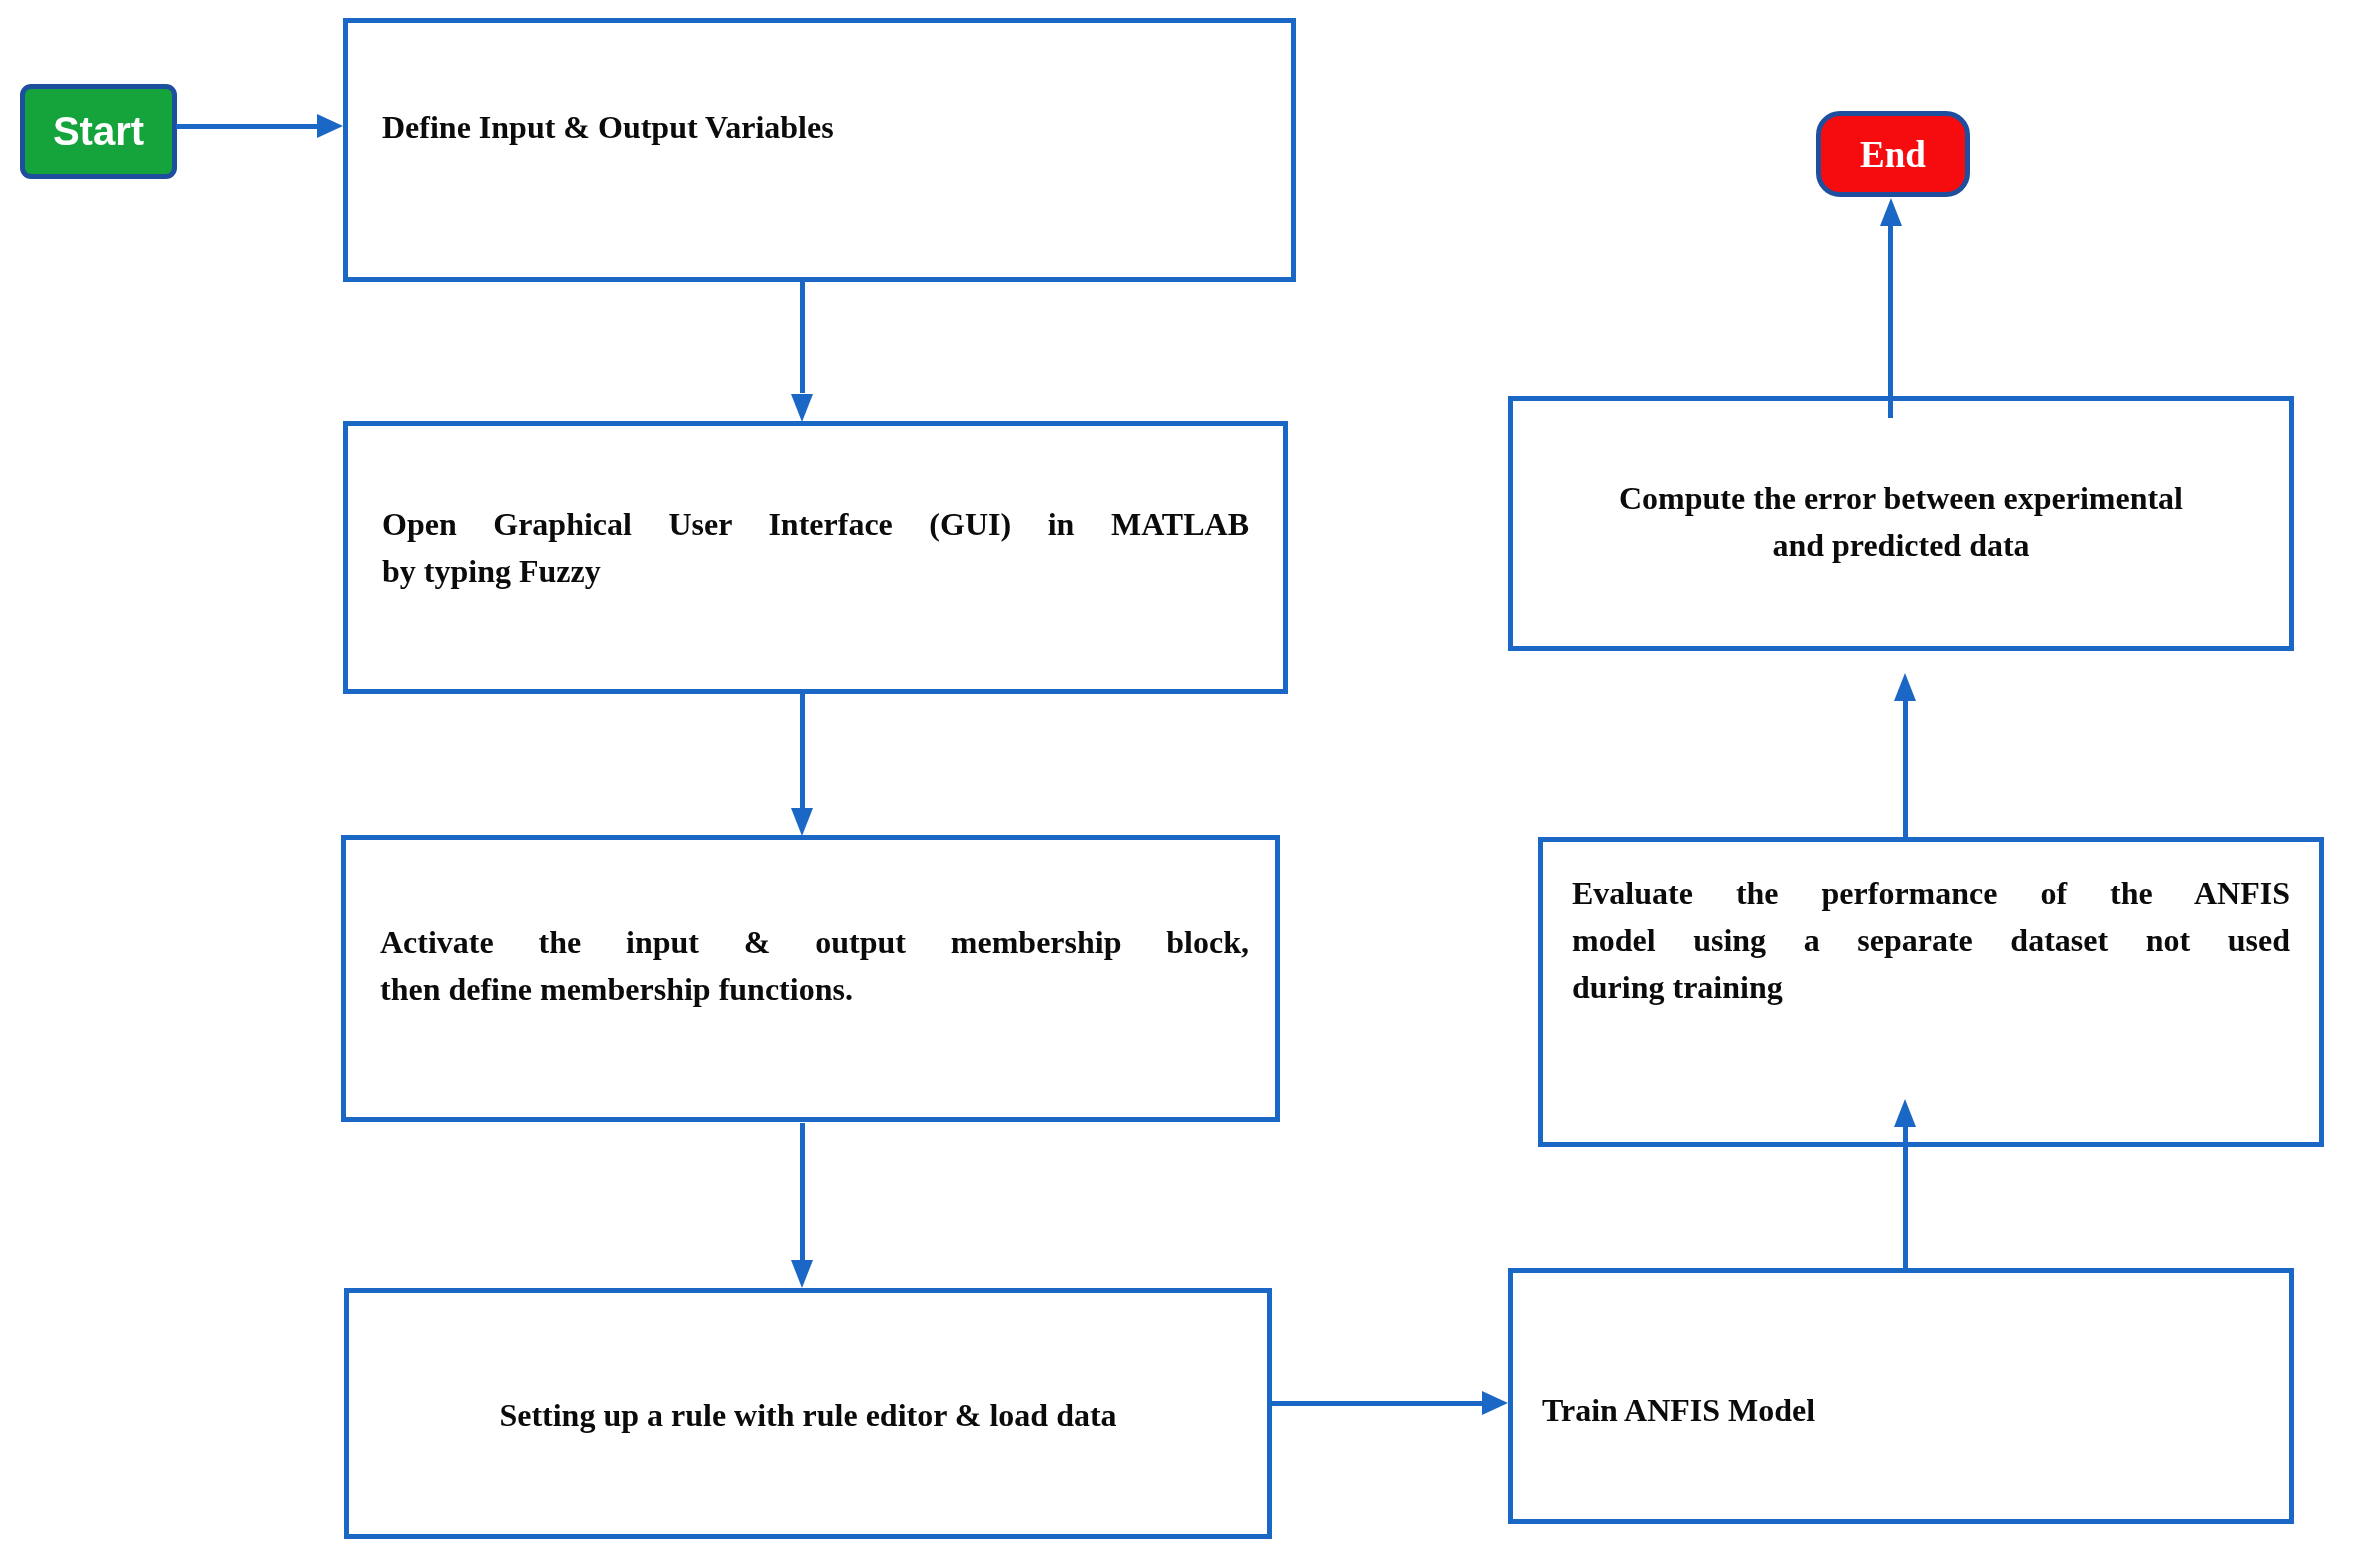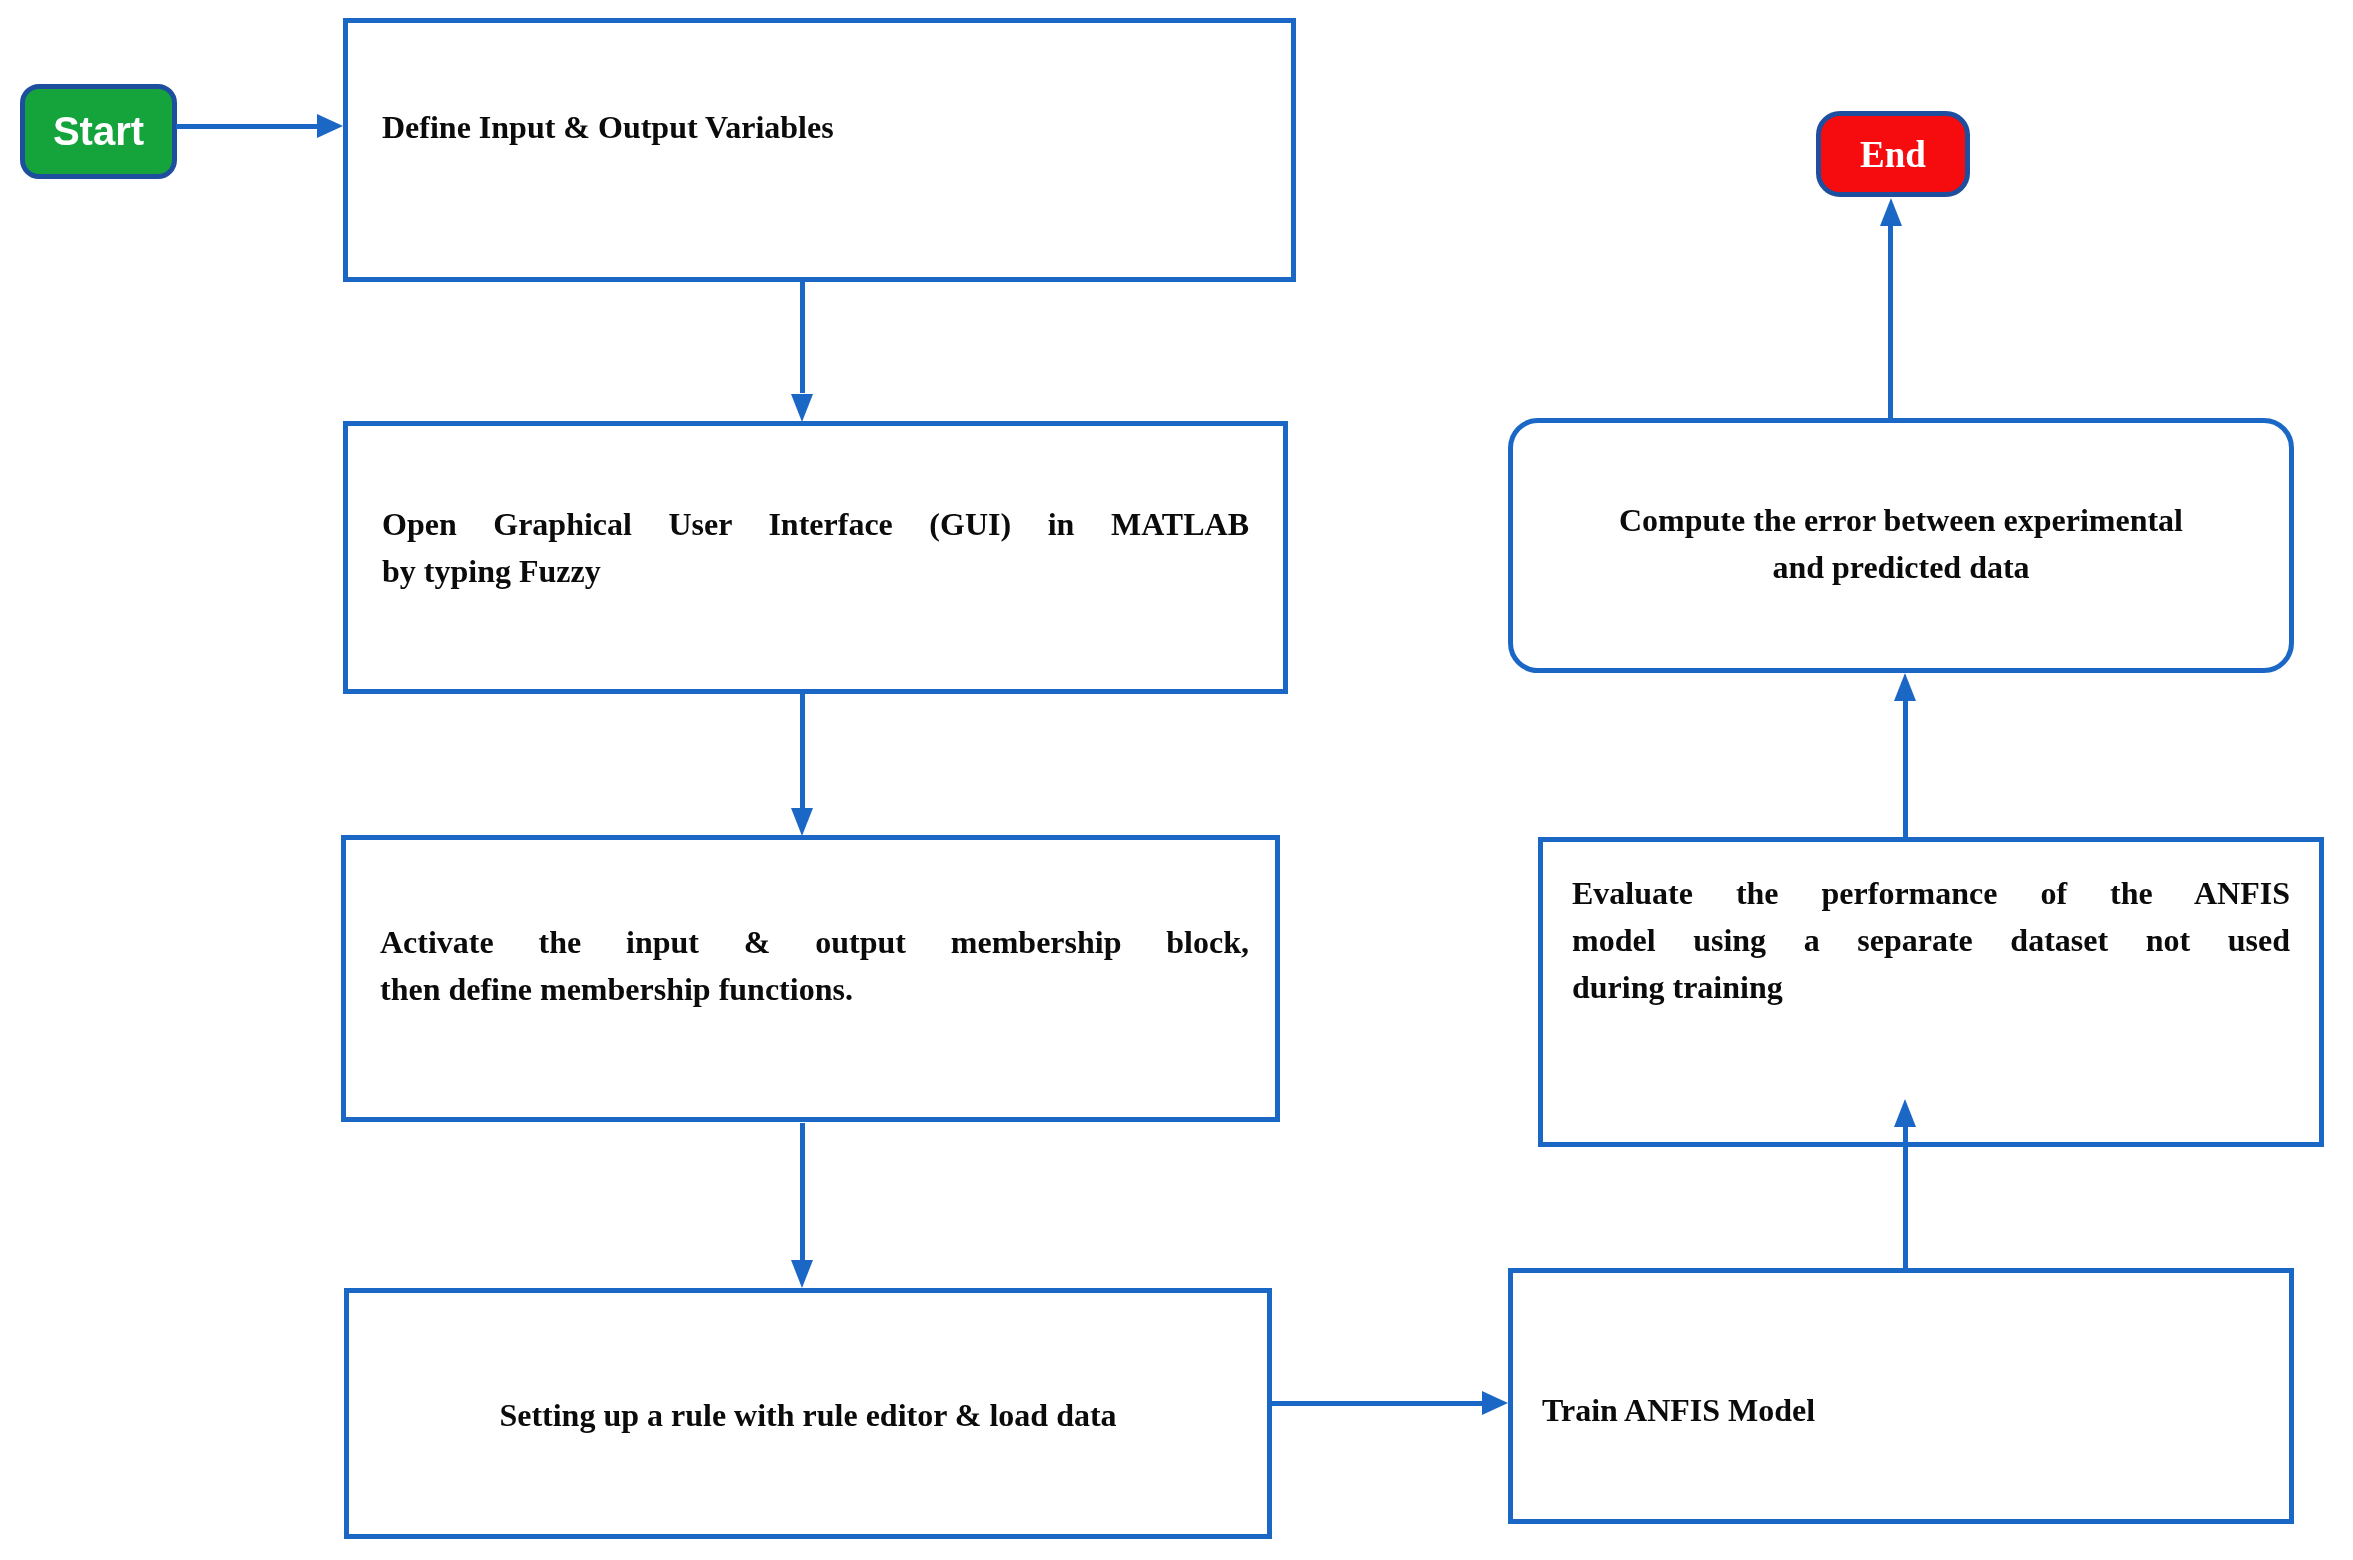--- a/index.html
+++ b/index.html
@@ -26,29 +26,29 @@
   .box .ln{display:block;font-family:Liberation Serif, serif;}
   .jl{text-align:justify;text-align-last:justify;}
   .ctr{text-align:center;}
 
   #b-define  {left:343px; top:18.3px;   width:953px;height:264px;padding:81px 34px 0 34px;}
   #b-gui     {left:343px; top:421px;  width:945px;height:273px;padding:75px 34px 0 34px;}
   #b-activate{left:341px; top:835px; width:939px;height:287px;padding:79px 26px 0 34px;}
   #b-rules   {left:344px; top:1288px; width:928px;height:251px;padding:99px 29px 0 29px;}
   #b-train   {left:1508px;top:1268px; width:786px;height:256px;padding:114px 29px 0 29px;}
   #b-eval    {left:1538px;top:837px; width:786px;height:310px;padding:28px 29px 0 29px;}
-  #b-compute {left:1508px;top:418px;  width:786px;height:255px;padding:74px 28px 0 28px;border-radius:30px;}
+  #b-compute {left:1508px;top:396px;  width:786px;height:255px;padding:74px 28px 0 28px;}
 
   
   .terminal{
     position:absolute;display:flex;align-items:center;justify-content:center;
     border:5.1px solid var(--navy);color:#ffffff;font-weight:700;
   }
   #t-start{
-    left:20px;top:84px;width:157px;height:95px;border-radius:19px;
+    left:20px;top:84px;width:157px;height:95px;border-radius:11px;
     background:var(--green);font-size:40px;
   }
   #t-end{
     left:1816px;top:111px;width:154px;height:86px;border-radius:24px;
     background:var(--red);font-size:37px;
     font-family:"Liberation Serif","DejaVu Serif",serif;
   }
 
   
   .shaft-h{position:absolute;height:5.1px;background:var(--blue);}

